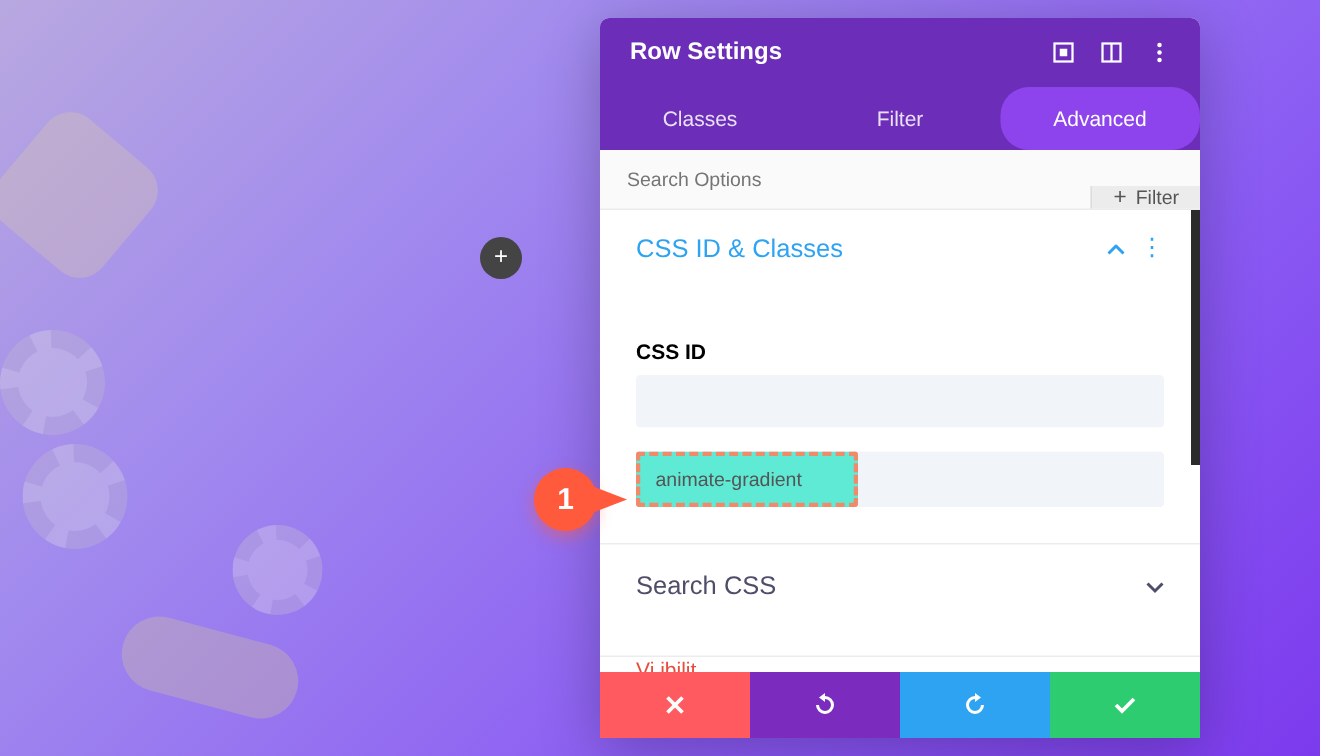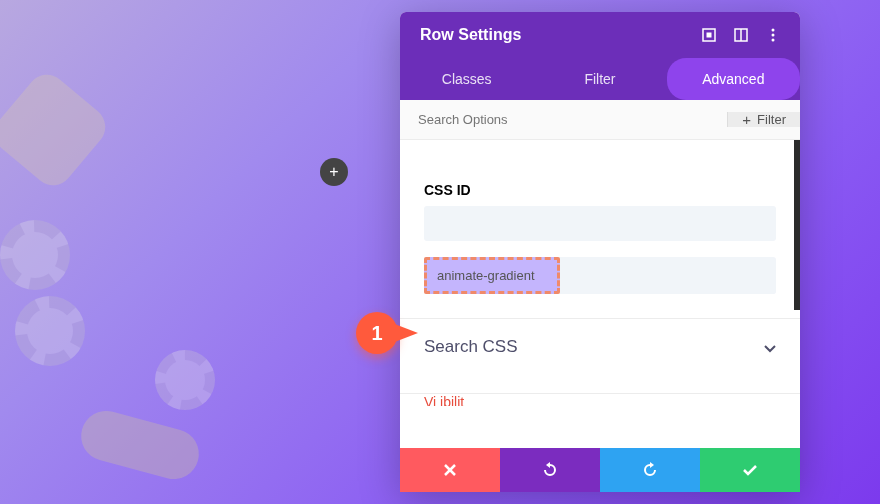--- a/index.html
+++ b/index.html
@@ -66,21 +66,21 @@
     padding: 13px 0;
     text-align: center;
     color: rgba(255,255,255,0.85);
     font-size: 14px;
     cursor: pointer;
   }
   .tab.active { background: #8e44ec; color: #fff; border-radius: 19px; }
 
   .search-row {
     display: flex;
-    align-items: center;
+    align-items: flex-end;
     border-bottom: 1px solid #ececec;
     background: #fafafa;
   }
   .search-input {
     flex: 1;
     border: none;
     padding: 12px 18px;
     font-size: 13px;
     background: transparent;
     color: #888;
@@ -130,25 +130,25 @@
     border: none;
     background: #f1f5f9;
     padding: 10px 12px;
     border-radius: 3px;
     font-size: 13px;
     color: #555;
     outline: none;
   }
   .highlight-box {
     border: 3px dashed #f08a6a;
-    background: #c4b5fd;
+    background: #5eead4;
     padding: 0;
     border-radius: 2px;
     display: inline-block;
-    width: 136px;
+    width: 148px;
   }
   .field-row-hl {
     display: flex;
     align-items: center;
     background: #f1f5f9;
     border-radius: 3px;
   }
   .highlight-box .field-input { background: transparent; padding: 8px 10px; }
   .after-hl { flex: 1; height: 36px; background: #f1f5f9; border-radius: 0 3px 3px 0; }
 
@@ -260,20 +260,31 @@
     <input class="search-input" placeholder="Search Options" style="">
     <div class="filter-btn">
       <span class="filter-plus">+</span>
       <span>Filter</span>
     </div>
   </div>
 
   <div class="scroll-area">
     <div class="dark-scrollbar"></div>
 
+    <div class="section-header">
+      <div class="section-title">CSS ID &amp; Classes</div>
+      <div class="section-actions">
+        <span class="chevron">
+          <svg width="12" height="8" viewBox="0 0 12 8">
+              <path d="M1 6 L6 1 L11 6" fill="none" stroke="#2ea3f2" stroke-width="2"></path>
+            </svg>
+        </span>
+        <span class="kebab">⋮</span>
+      </div>
+    </div>
 
     <div class="field-block">
       <div class="field-label">CSS ID</div>
       <input class="field-input" value="" style="">
     </div>
 
     <div class="field-block">
       <div class="field-row-hl">
         <span class="highlight-box">
           <input class="field-input" value="animate-gradient" style="">

